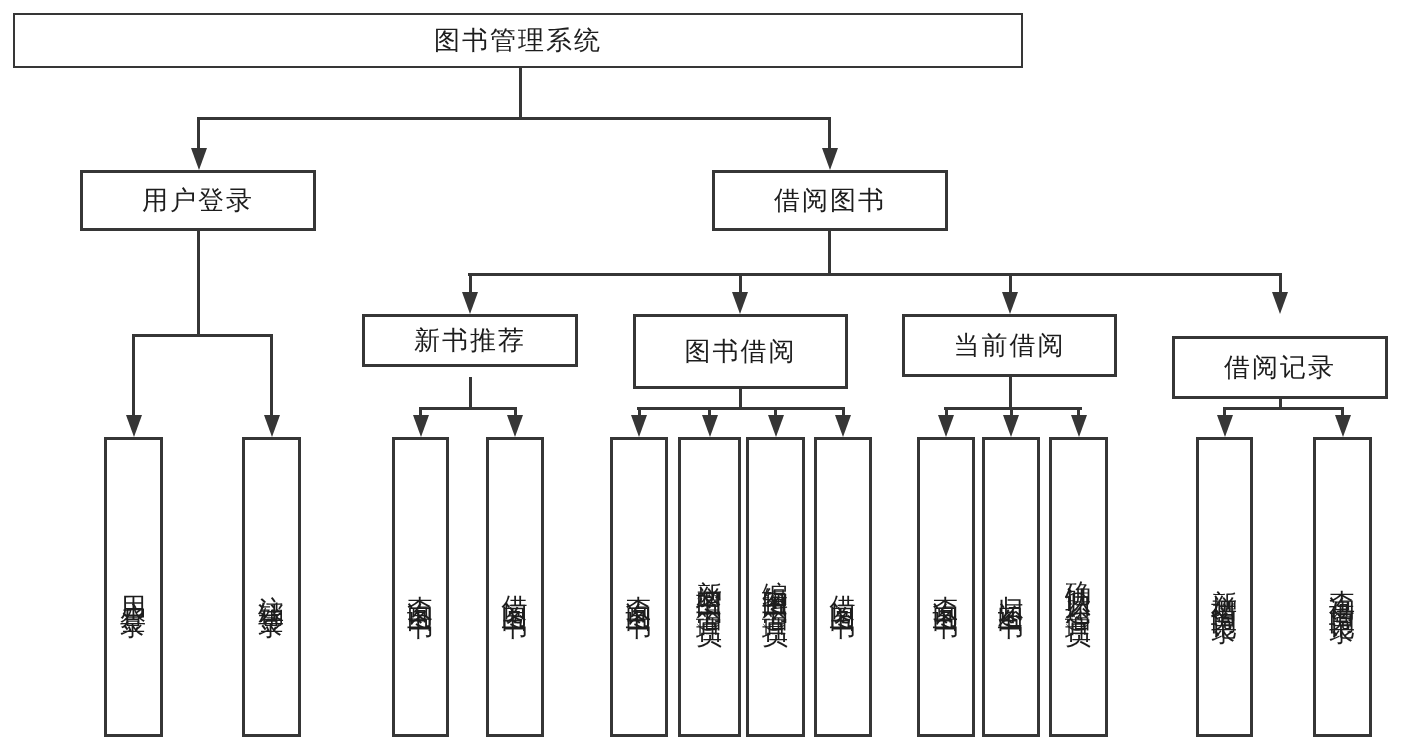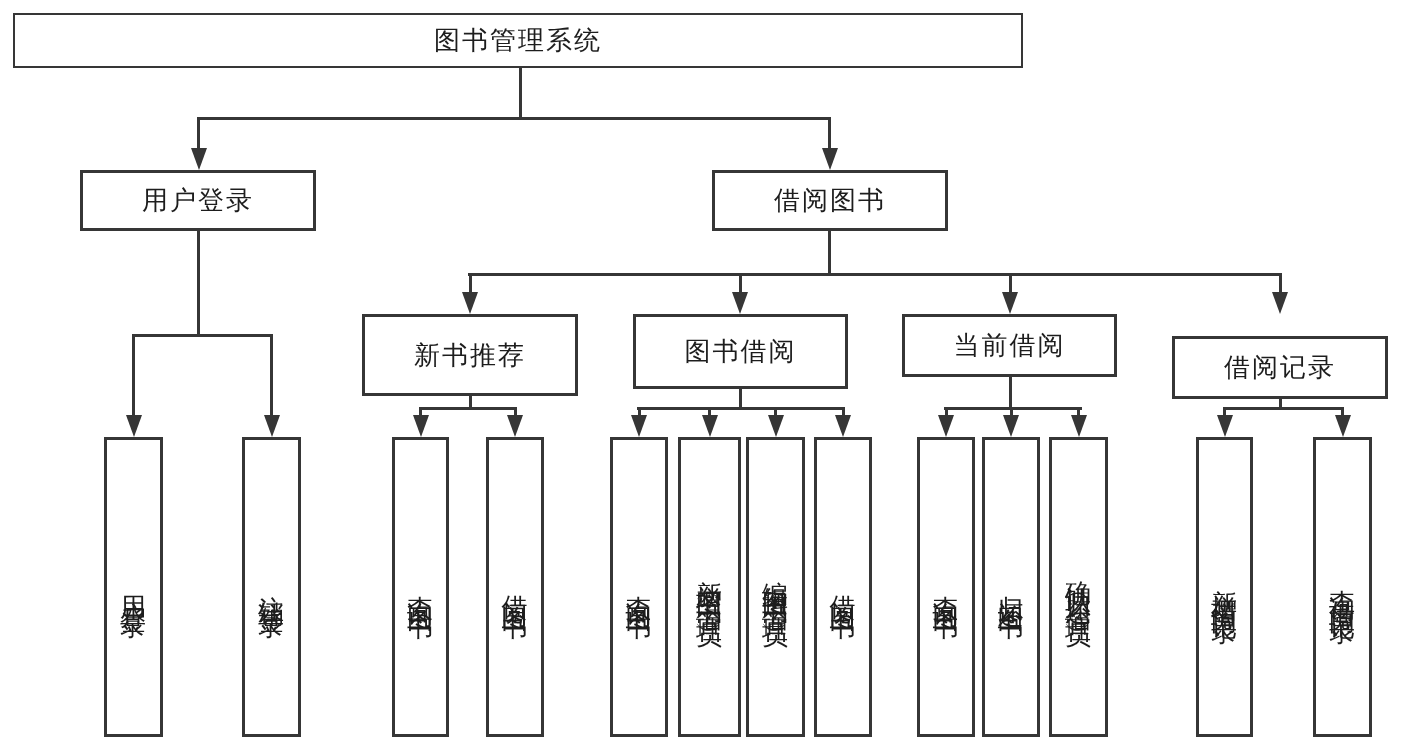--- a/index.html
+++ b/index.html
@@ -96,21 +96,21 @@
     <span class="hlabel">图书管理系统</span>
   </div>
 
   <div class="box" style="left:80px;top:170px;width:236px;height:61px;">
     <span class="hlabel">用户登录</span>
   </div>
   <div class="box" style="left:712px;top:170px;width:236px;height:61px;">
     <span class="hlabel">借阅图书</span>
   </div>
 
-  <div class="box" style="left:362px;top:314px;width:216px;height:82px;">
+  <div class="box" style="left:362px;top:314px;width:216px;height:53px;">
     <span class="hlabel">新书推荐</span>
   </div>
   <div class="box" style="left:633px;top:314px;width:215px;height:75px;">
     <span class="hlabel">图书借阅</span>
   </div>
   <div class="box" style="left:902px;top:314px;width:215px;height:63px;">
     <span class="hlabel">当前借阅</span>
   </div>
   <div class="box" style="left:1172px;top:315px;width:216px;height:63px;margin-top:21px;">
     <span class="hlabel">借阅记录</span>

